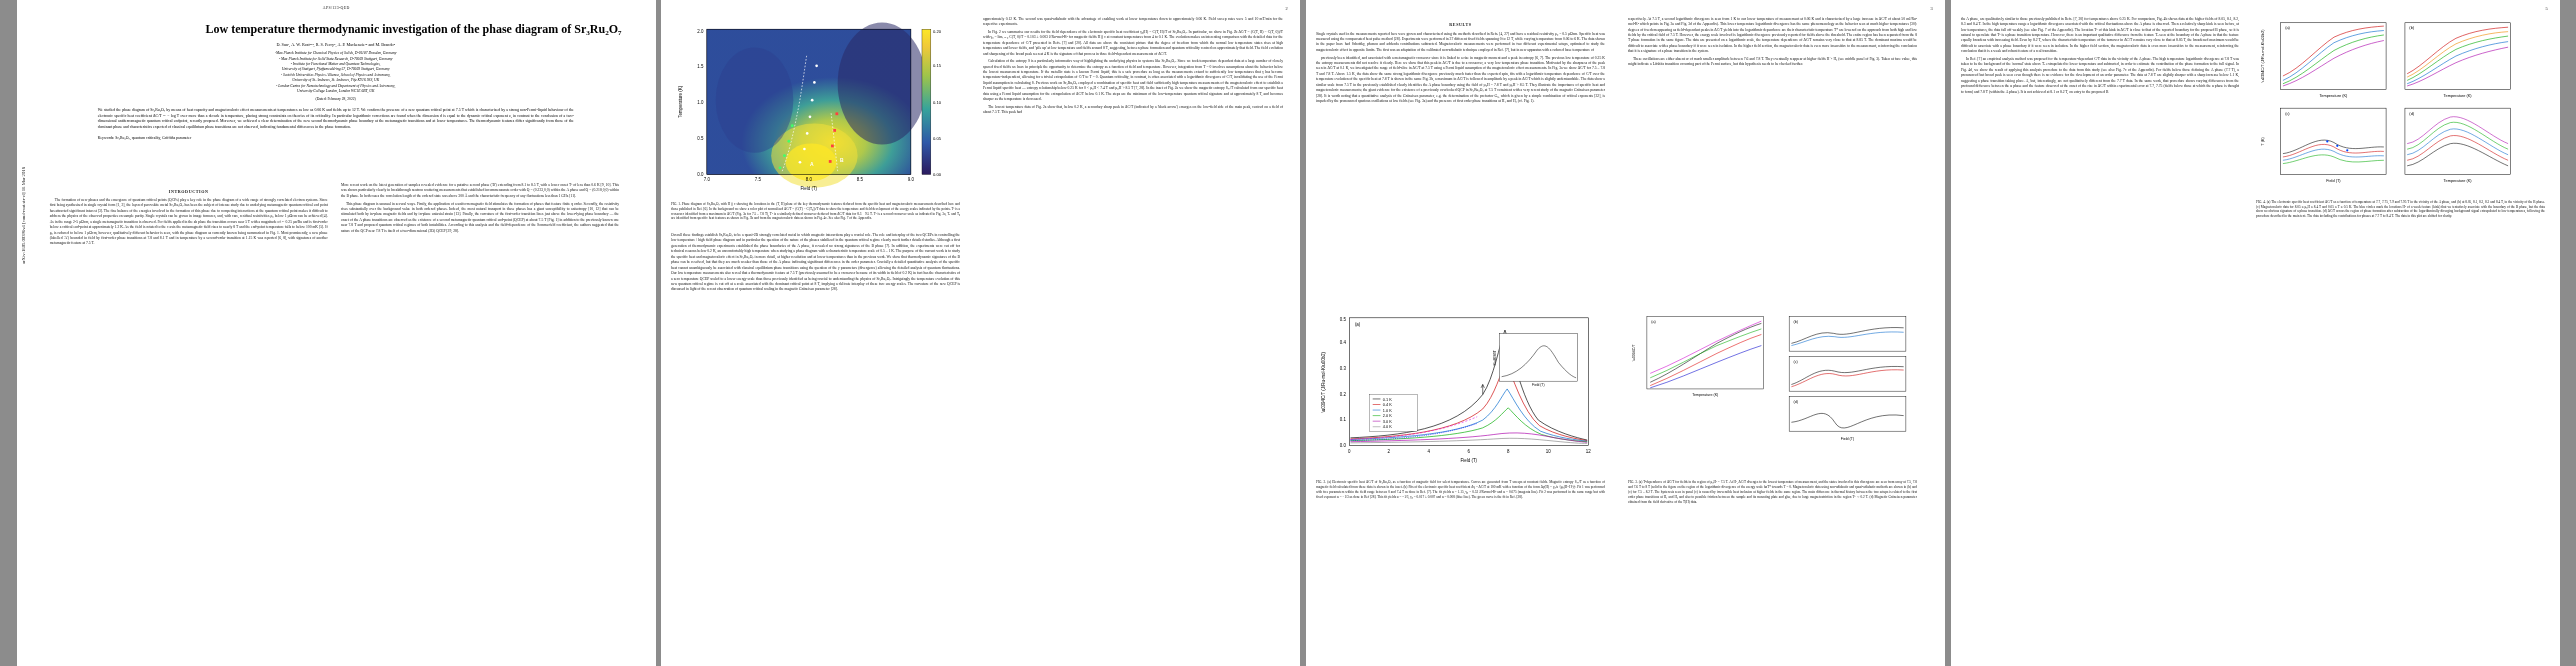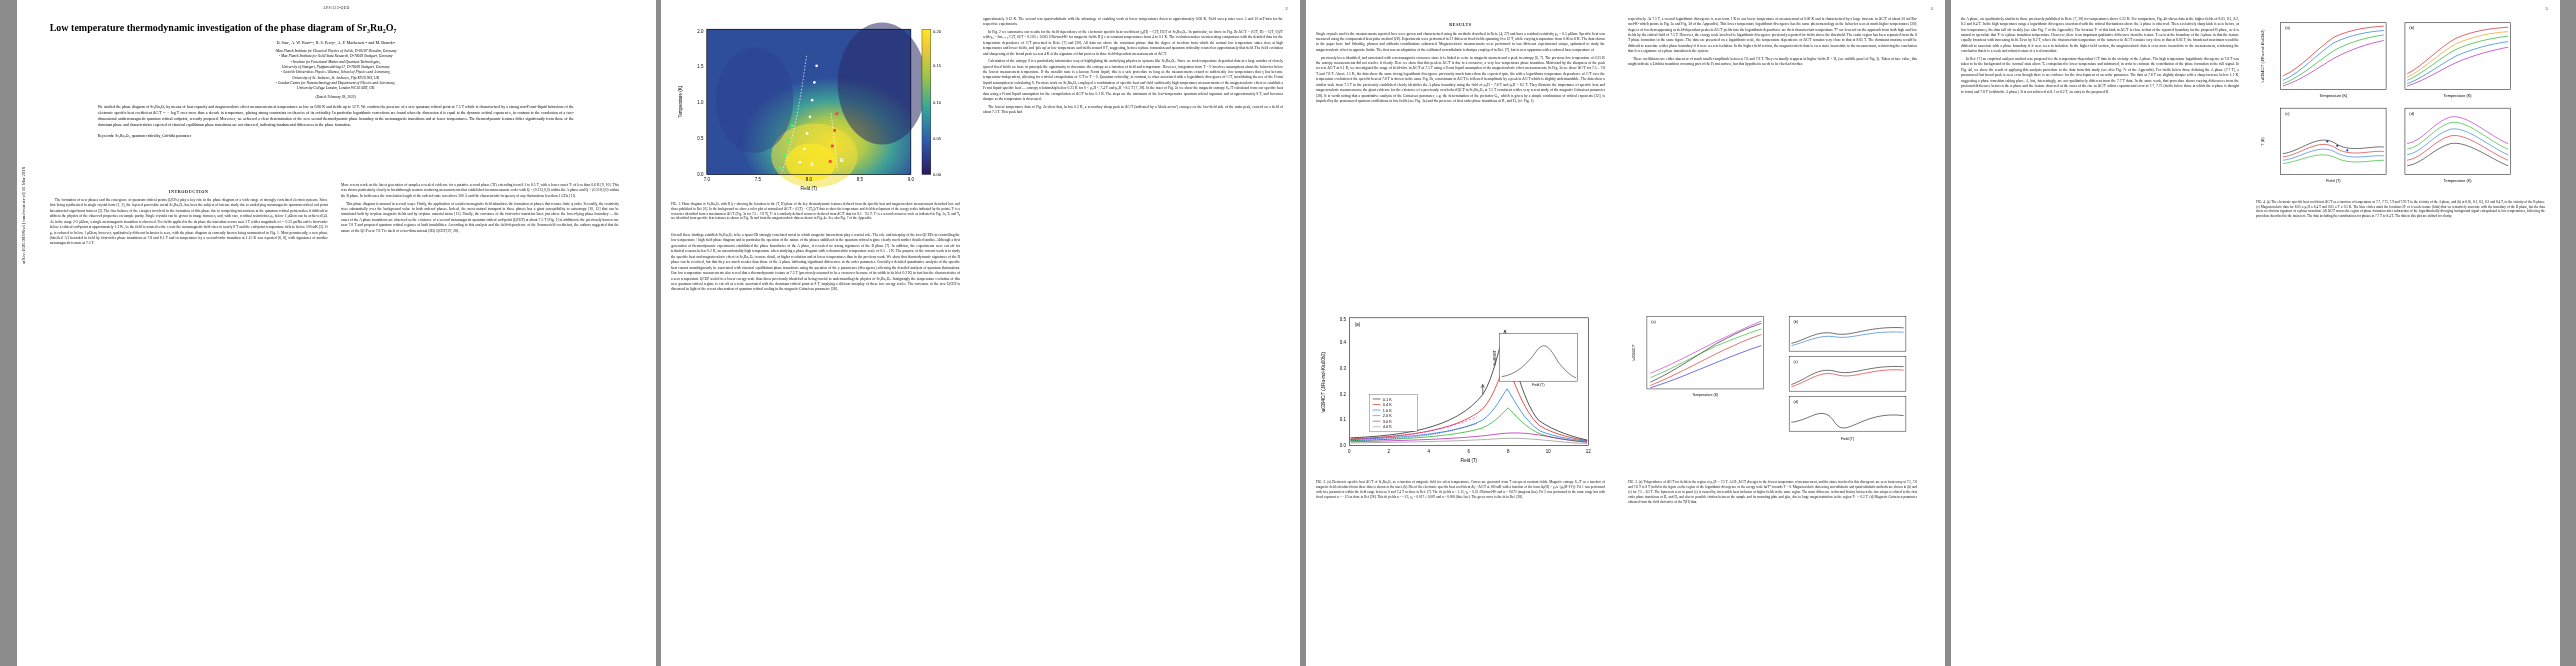--- a/index.html
+++ b/index.html
@@ -5,21 +5,21 @@
   html,body{margin:0;padding:0;background:#8c8c8c;}
   body{font-family:"Liberation Serif", serif;}
   #page{width:2576px;height:667px;position:relative;background:#8c8c8c;overflow:hidden;}
   .sheet{position:absolute;top:0;background:#ffffff;height:667px;box-sizing:border-box;}
   .sheet.p1{left:16.7px;width:639px;}
   .sheet.p2{left:661px;width:639px;}
   .sheet.p3{left:1306px;width:639px;}
   .sheet.p4{left:1951px;width:609px;}
   .runhead{position:absolute;top:5.6px;left:0;width:100%;text-align:center;font-size:3.9px;color:#222;letter-spacing:0.3px;}
   .pgnum{position:absolute;top:5.6px;right:12.2px;font-size:4.4px;color:#222;}
-  .title{font-size:10px;font-weight:bold;text-align:left;line-height:1.25;}
+  .title{font-size:12px;font-weight:bold;text-align:right;line-height:1.25;}
   .authors{font-size:4.2px;text-align:center;line-height:1.45;margin-top:5px;}
   .affil{font-size:3.7px;text-align:center;font-style:italic;line-height:1.45;margin-top:3.3px;}
   .dated{font-size:3.7px;text-align:center;margin-top:2.8px;}
   .abstract{font-size:3.9px;text-align:justify;line-height:1.5;margin:6.7px 48px 0 48px;}
   .keywords{font-size:3.8px;margin:5px 48px 0 48px;}
   .col{font-size:3.7px;text-align:justify;line-height:1.47;color:#111;}
   .col p{margin:0 0 2.2px 0;text-indent:5px;}
   .col p.noind{text-indent:0;}
   .sechead{font-size:4.1px;font-weight:bold;text-align:center;letter-spacing:0.6px;margin:5.6px 0 3.3px 0;text-indent:0;}
   .caption{font-size:3.4px;text-align:justify;line-height:1.42;margin:2.2px 0 3.9px 0;color:#111;}

